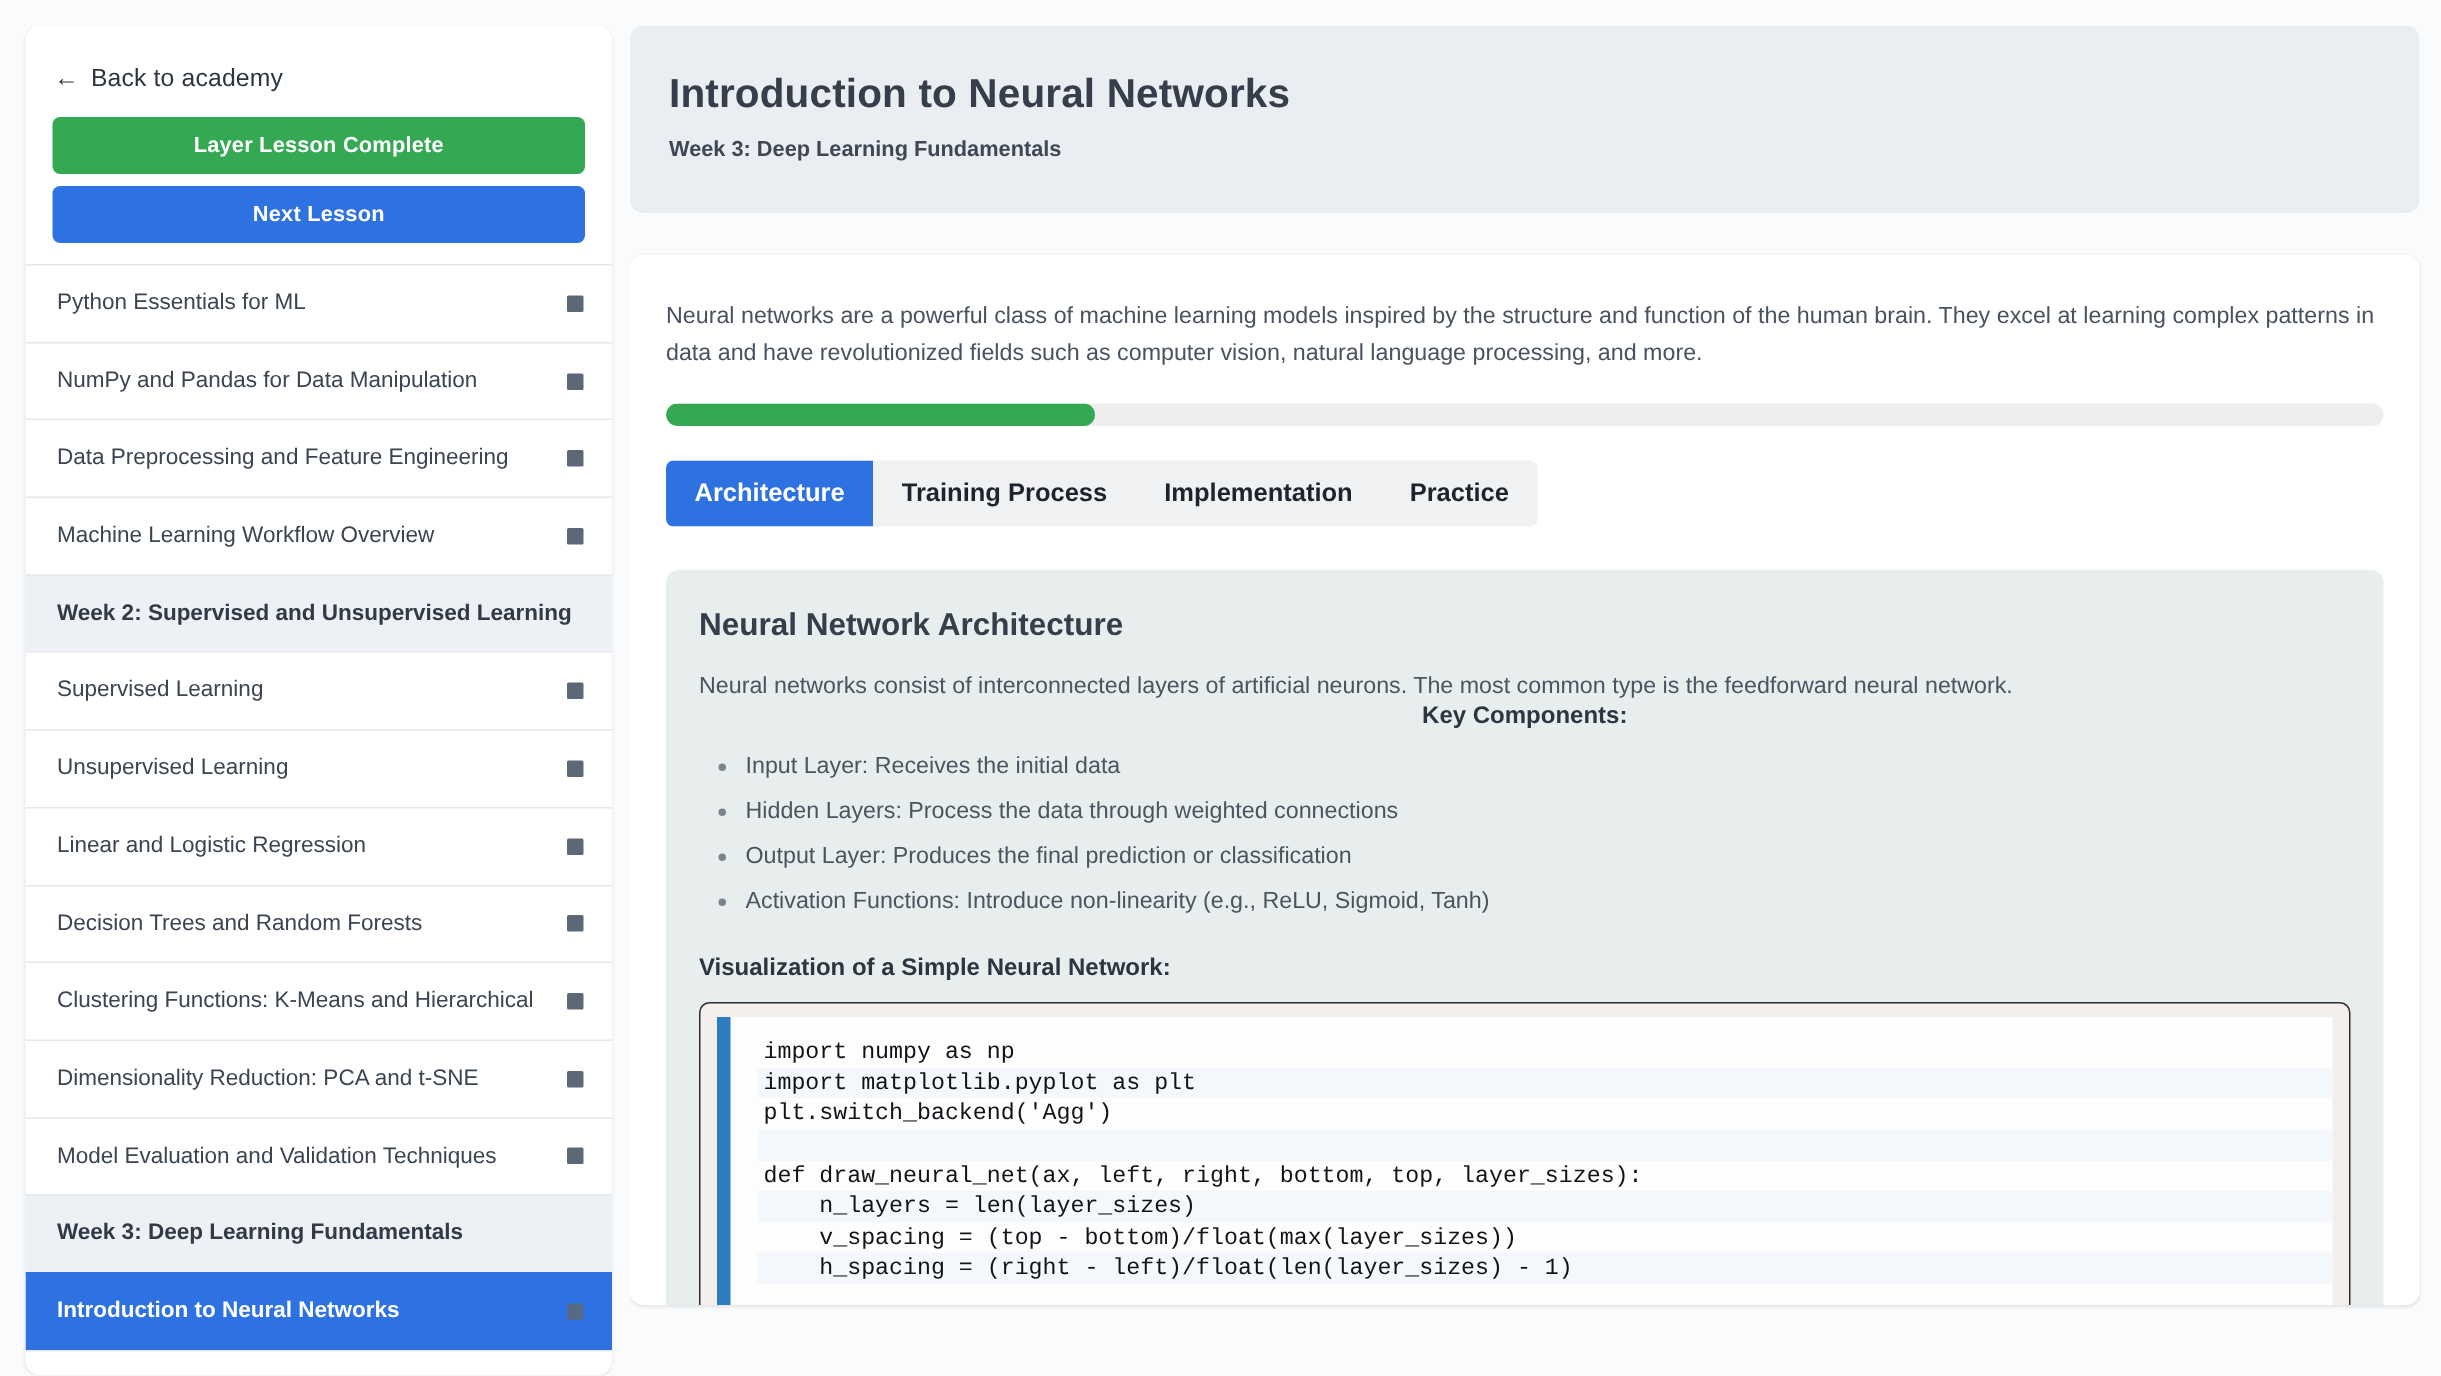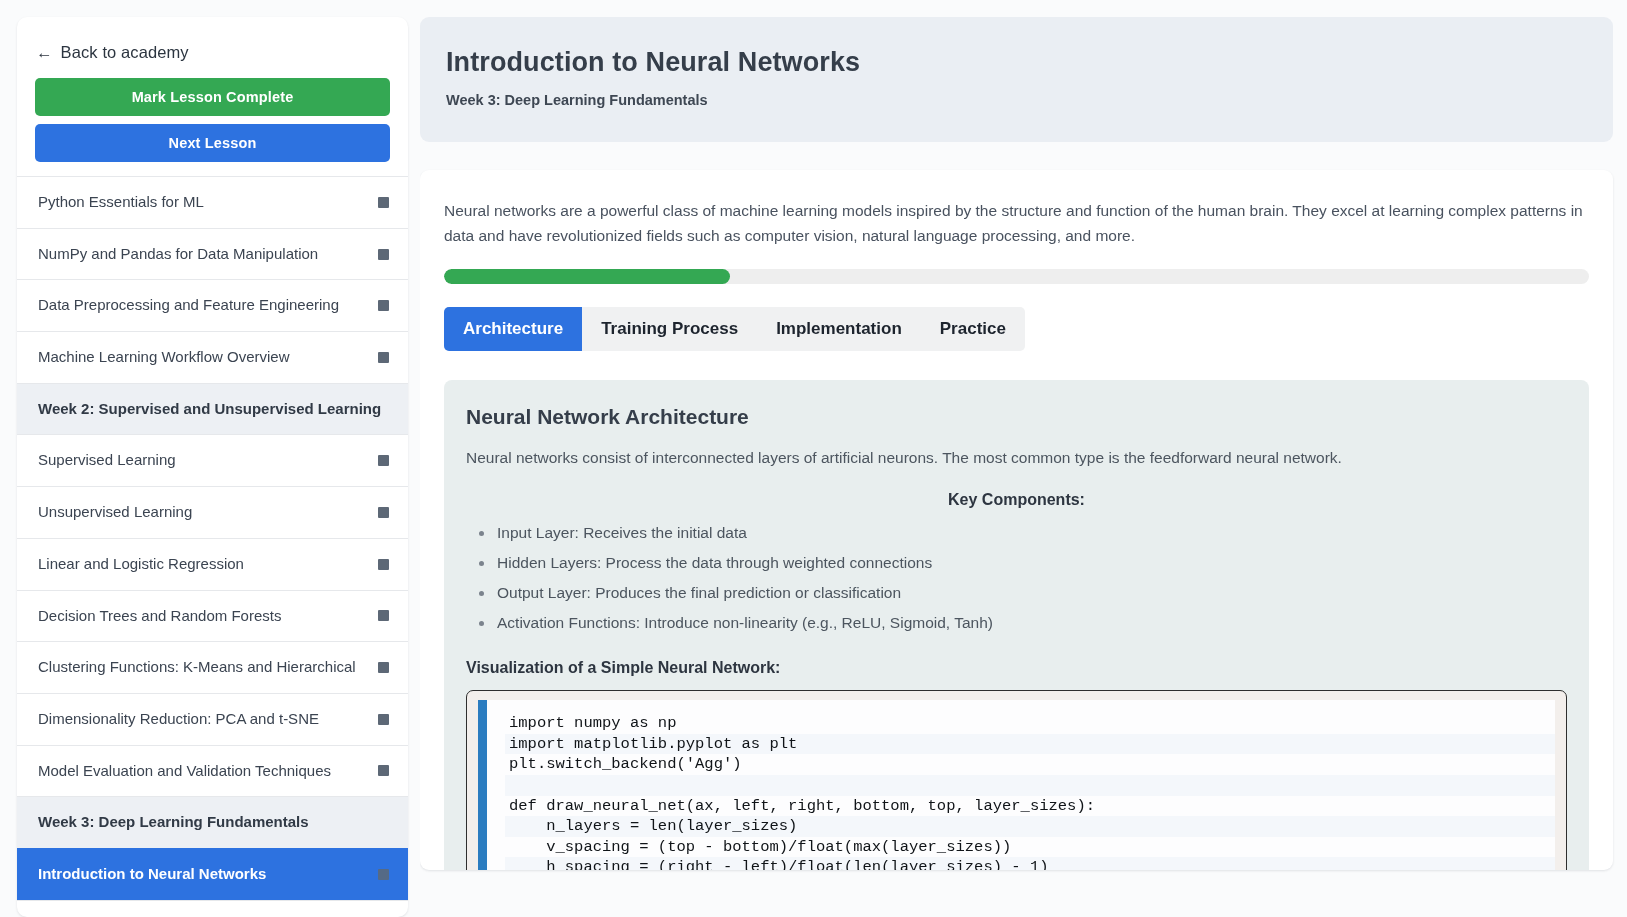--- a/index.html
+++ b/index.html
@@ -175,21 +175,20 @@
   .panel-title {
     font-size: 21px;
     font-weight: 700;
     color: #353e4a;
     margin-bottom: 17px;
   }
   .panel-desc {
     font-size: 15.5px;
     color: #4c555f;
     line-height: 1.5;
-    margin-bottom: 22px;
   }
   .sub-head {
     font-size: 16px;
     font-weight: 700;
     color: #2d3540;
     margin-bottom: 13px;
     text-align: center;
   }
   .comp-list { list-style: none; margin: 0 0 24px 0; padding: 0; }
   .comp-list li {
@@ -252,21 +251,21 @@
 
 <div class="page">
 
   <aside class="sidebar">
     <div class="back-link">
       <span class="back-arrow">←</span>
       <span>Back to academy</span>
     </div>
 
     <div class="side-btns">
-      <button class="btn btn-complete">Mark Lesson Complete</button>
+      <button class="btn btn-complete">Layer Lesson Complete</button>
       <button class="btn btn-next">Next Lesson</button>
     </div>
 
     <nav class="lesson-list" id="lesson-list">
         <div class="lesson-item">
           <span class="lesson-label">Python Essentials for ML</span>
           <span class="status-sq"></span>
         </div>
         <div class="lesson-item">
           <span class="lesson-label">NumPy and Pandas for Data Manipulation</span>

